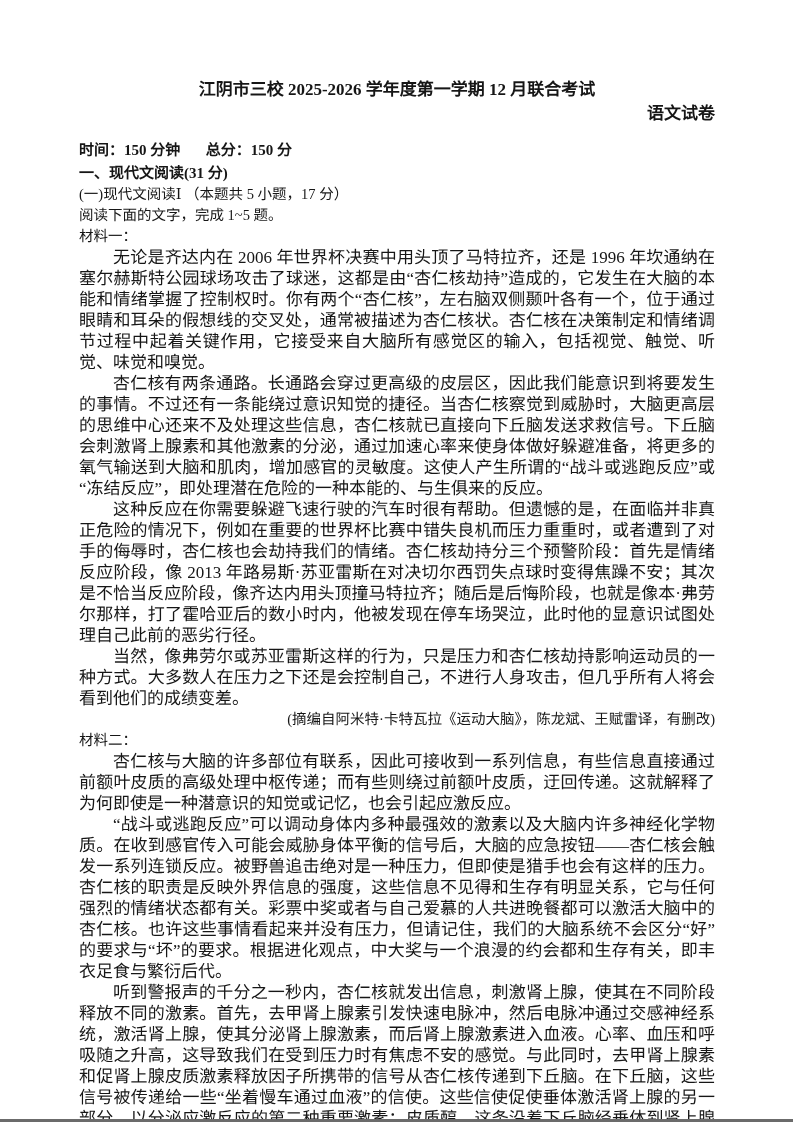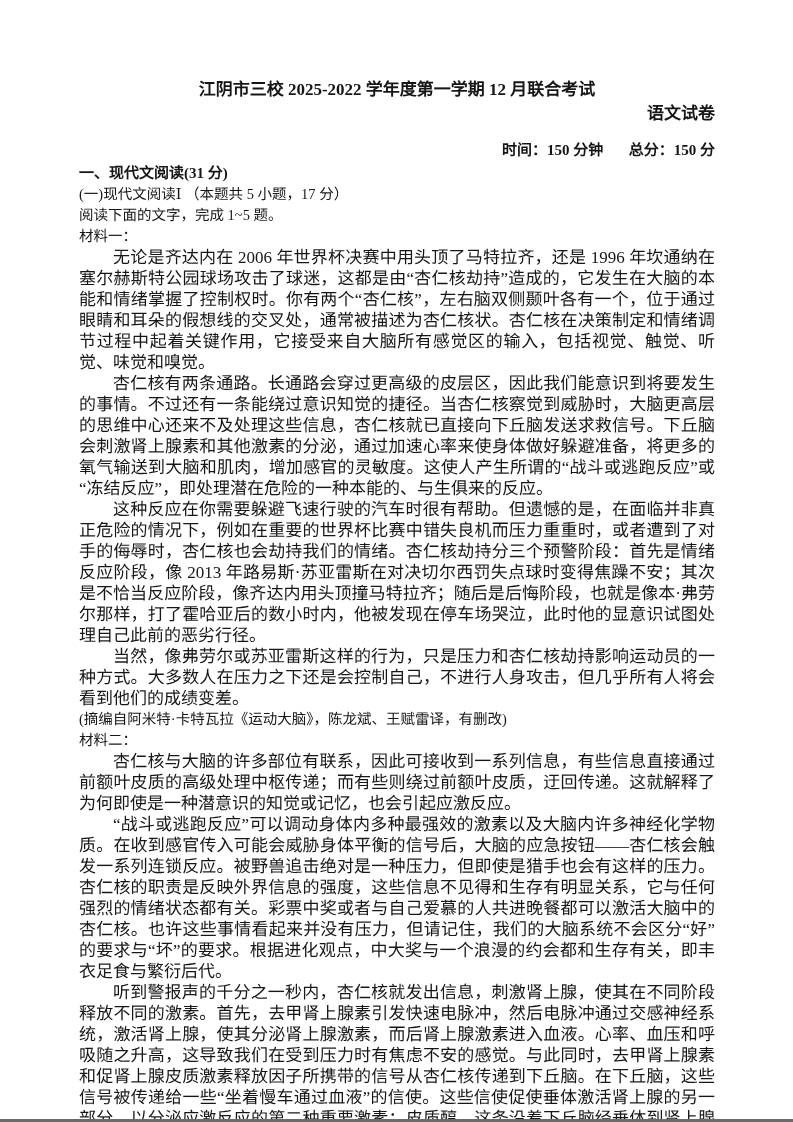--- a/index.html
+++ b/index.html
@@ -24,21 +24,21 @@
     white-space:nowrap;
   }
   .subtitle{
     text-align:right;
     font-weight:bold;
     font-size:17px;
     line-height:24px;
   }
   .exam-info{
     margin-top:14px;
-    text-align:right;
+    text-align:left;
     font-weight:bold;
     font-size:15px;
     line-height:21px;
   }
   .exam-info .spacer{display:inline-block;width:1.7em;}
   .sec-heading{
     margin-top:2px;
     font-weight:bold;
     font-size:15px;
     line-height:21px;
@@ -50,36 +50,36 @@
   p.para{
     margin:0;
     text-indent:2em;
     text-align:justify;
     font-size:17px;
     line-height:21px;
   }
   .attribution{
     font-size:14.5px;
     line-height:21px;
-    text-align:left;
+    text-align:right;
   }
   .bottom-edge{
     position:absolute;
     left:0;bottom:0;
     width:100%;height:3px;
     background:#6b6b6b;
   }
 </style>
 </head>
 <body>
 
 <div class="page">
   <div class="content">
 
-    <div class="title">江阴市三校 2025-2022 学年度第一学期 12 月联合考试</div>
+    <div class="title">江阴市三校 2025-2026 学年度第一学期 12 月联合考试</div>
     <div class="subtitle">语文试卷</div>
 
     <div class="exam-info">
       <span>时间：150 分钟</span><span class="spacer"></span><span>总分：150 分</span>
     </div>
 
     <div class="sec-heading">一、现代文阅读(31 分)</div>
     <div class="line">(一)现代文阅读Ⅰ （本题共 5 小题，17 分）</div>
     <div class="line">阅读下面的文字，完成 1~5 题。</div>
 

